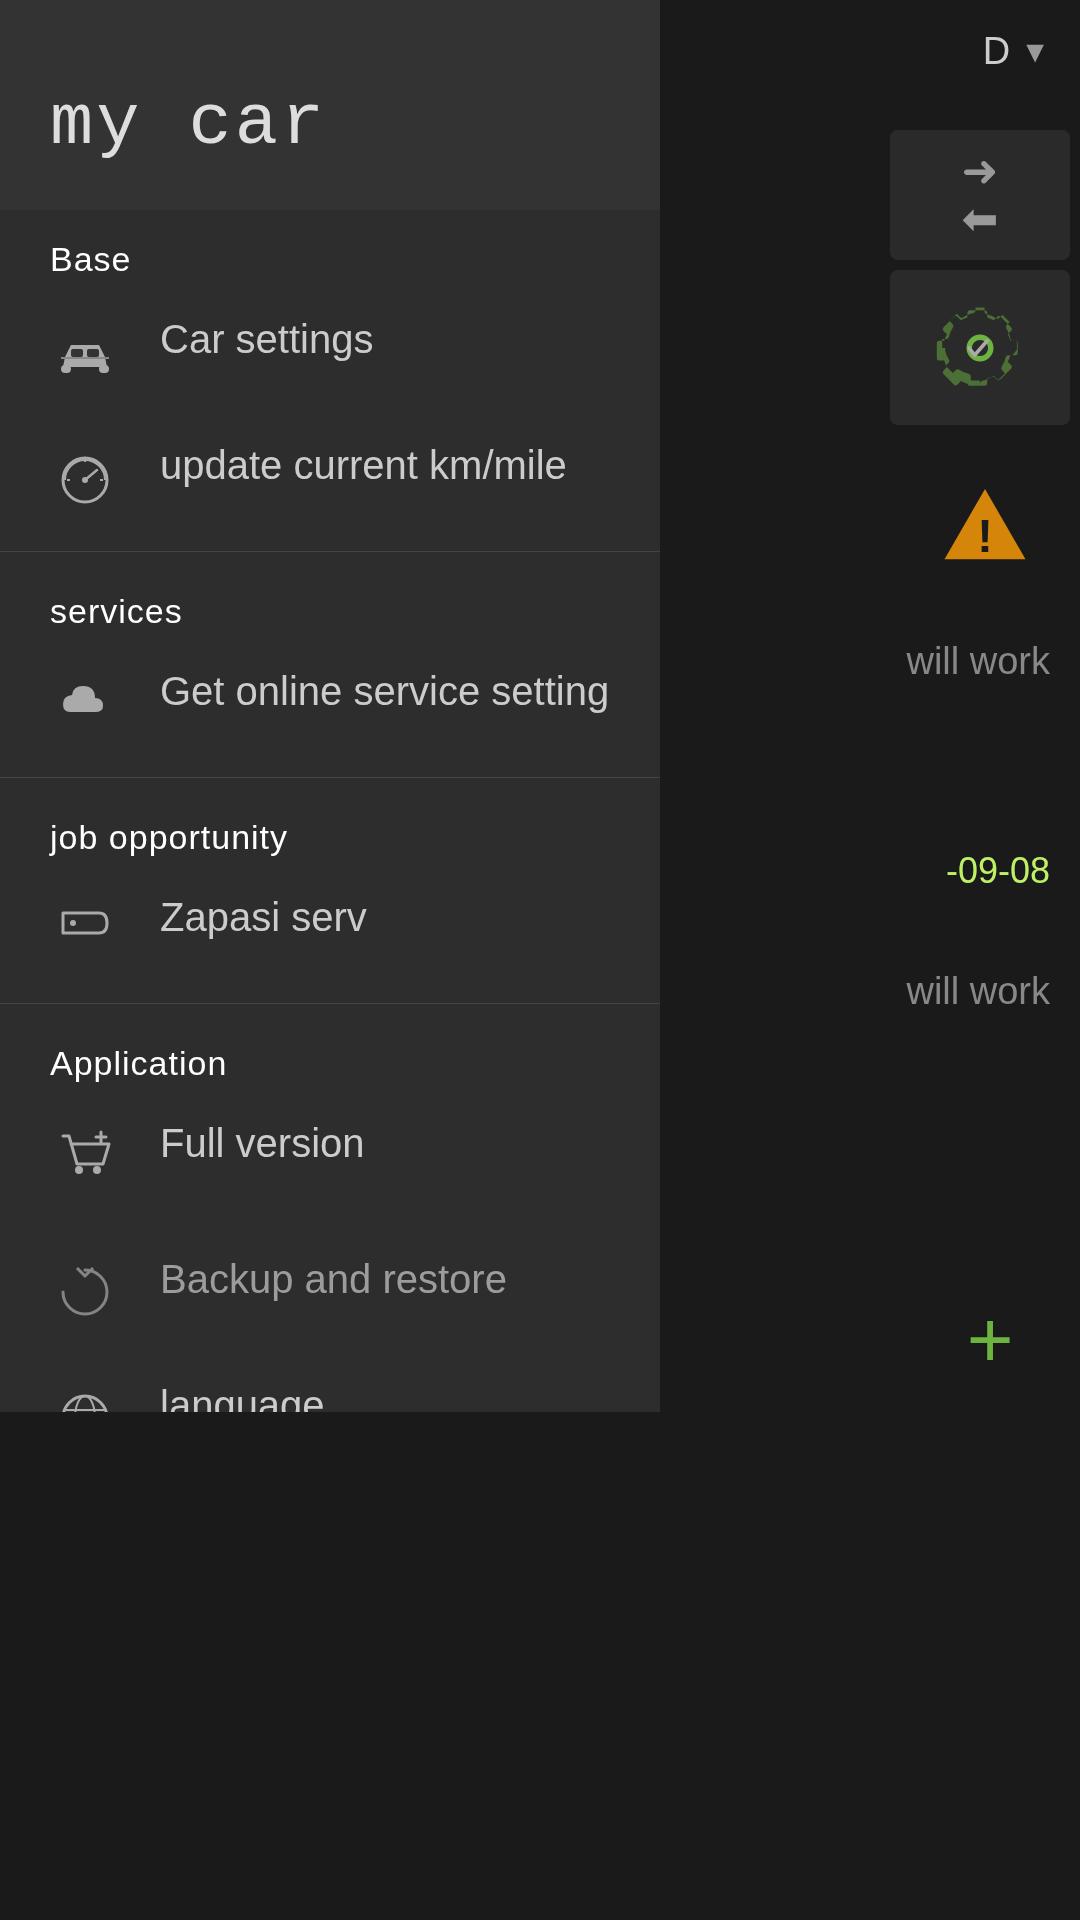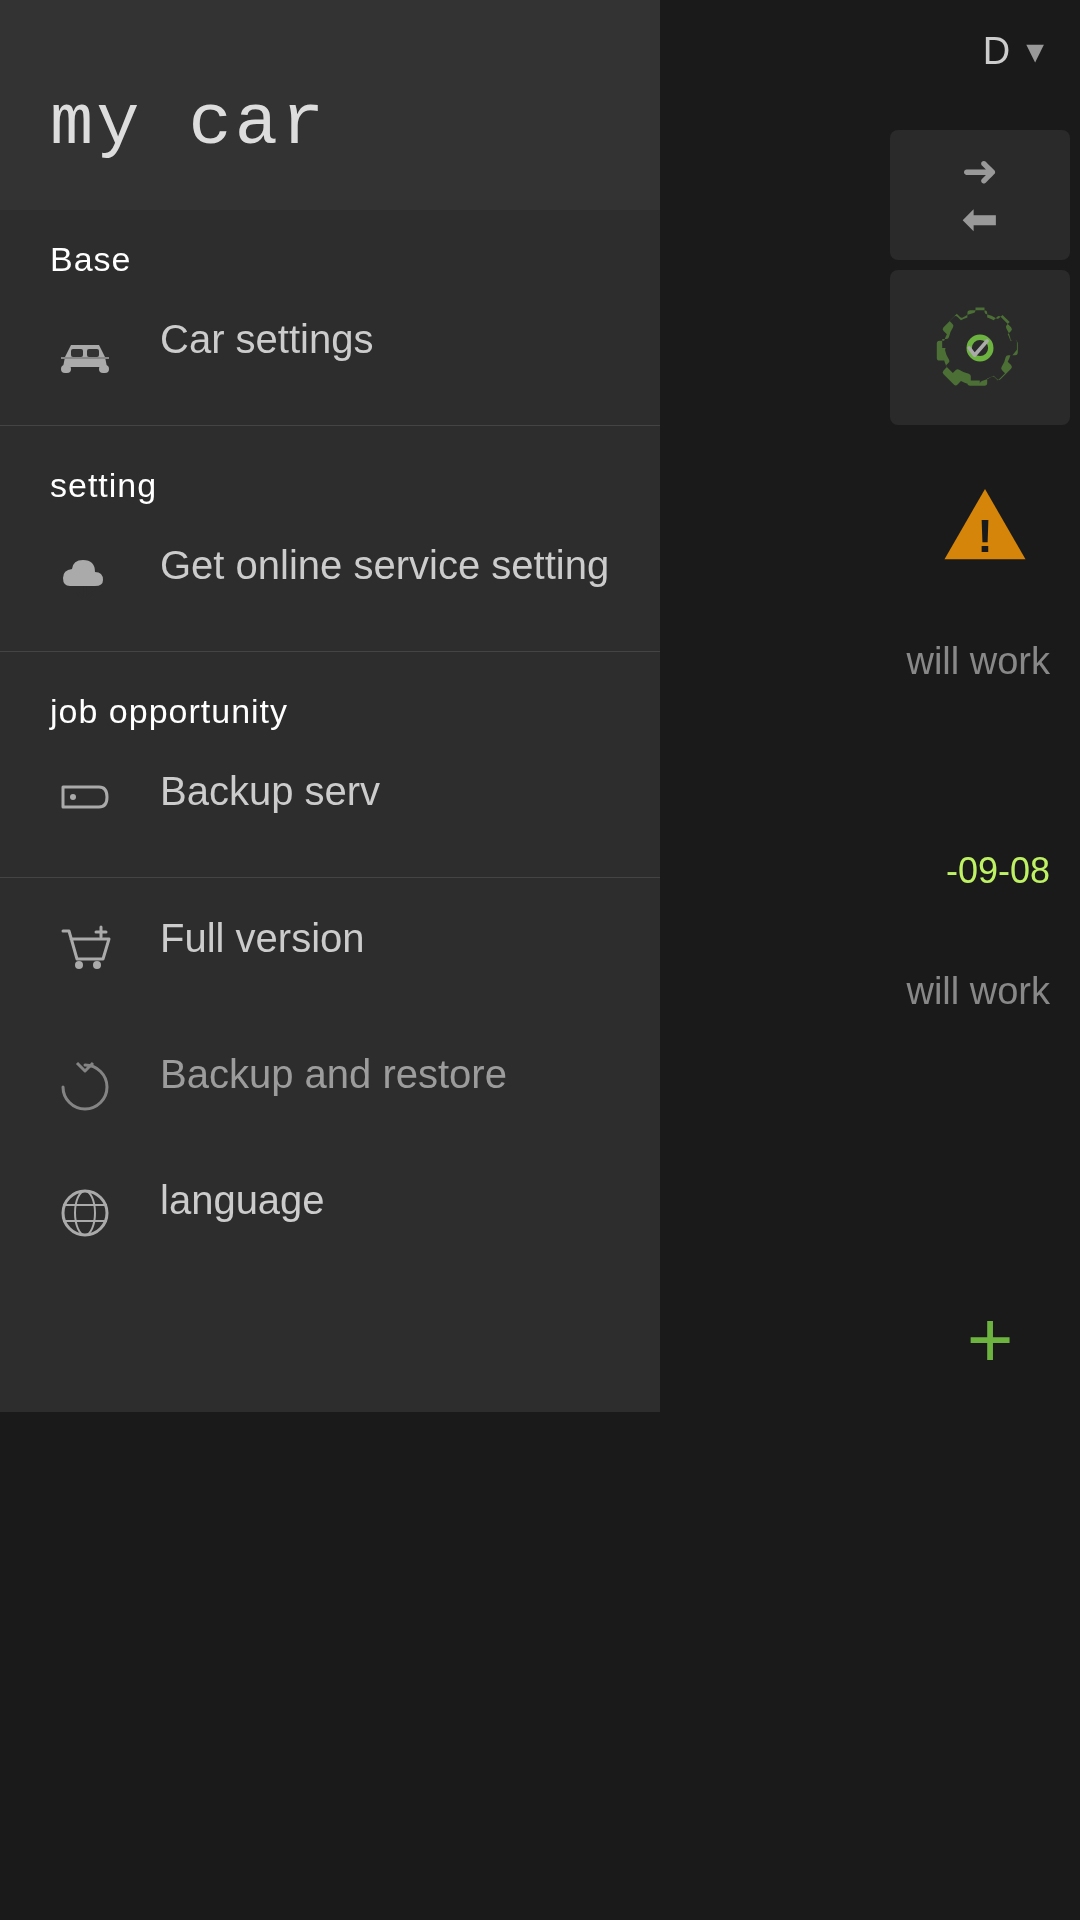--- a/index.html
+++ b/index.html
@@ -308,24 +308,38 @@
           <rect x="6" y="38" width="10" height="8" rx="4" fill="#aaa"></rect>
           <rect x="44" y="38" width="10" height="8" rx="4" fill="#aaa"></rect>
           <rect x="16" y="22" width="12" height="8" rx="2" fill="#333"></rect>
           <rect x="32" y="22" width="12" height="8" rx="2" fill="#333"></rect>
           <rect x="6" y="30" width="48" height="2" fill="#888"></rect>
         </svg>
       </div>
       <span class="menu-item-label">Car settings</span>
     </div>
 
+    <div class="menu-item">
+      <div class="menu-item-icon">
+        <svg width="60" height="60" viewBox="0 0 60 60" xmlns="http://www.w3.org/2000/svg">
+          <circle cx="30" cy="32" r="22" fill="none" stroke="#aaa" stroke-width="3"></circle>
+          <path d="M10 32 A20 20 0 0 1 50 32" fill="none" stroke="#aaa" stroke-width="2"></path>
+          <line x1="30" y1="32" x2="42" y2="22" stroke="#aaa" stroke-width="2.5" stroke-linecap="round"></line>
+          <circle cx="30" cy="32" r="3" fill="#aaa"></circle>
+          <line x1="15" y1="32" x2="12" y2="32" stroke="#aaa" stroke-width="2"></line>
+          <line x1="45" y1="32" x2="48" y2="32" stroke="#aaa" stroke-width="2"></line>
+          <line x1="30" y1="12" x2="30" y2="14" stroke="#aaa" stroke-width="2"></line>
+        </svg>
+      </div>
+      <span class="menu-item-label">update current km/mile</span>
+    </div>
 
     <div class="divider"></div>
 
-    <div class="section-label">setting</div>
+    <div class="section-label">services</div>
 
     <div class="menu-item">
       <div class="menu-item-icon">
         <svg width="60" height="60" viewBox="0 0 60 60" xmlns="http://www.w3.org/2000/svg">
           <path d="M15 38 Q8 38 8 30 Q8 22 17 21 Q18 12 28 12 Q40 12 40 24 Q48 24 48 32 Q48 38 40 38 Z" fill="#aaa"></path>
           <line x1="30" y1="38" x2="30" y2="50" stroke="#2d2d2d" stroke-width="3"></line>
           <polyline points="22,44 30,52 38,44" fill="none" stroke="#2d2d2d" stroke-width="3" stroke-linejoin="round"></polyline>
         </svg>
       </div>
       <span class="menu-item-label">Get online service setting</span>
@@ -335,25 +349,26 @@
 
     <div class="section-label">job opportunity</div>
 
     <div class="menu-item">
       <div class="menu-item-icon">
         <svg width="60" height="55" viewBox="0 0 60 55" xmlns="http://www.w3.org/2000/svg">
           <path d="M8 10 L44 10 Q52 10 52 20 Q52 30 44 30 L8 30 Z" fill="none" stroke="#aaa" stroke-width="3" stroke-linejoin="round"></path>
           <circle cx="18" cy="20" r="3" fill="#aaa"></circle>
         </svg>
       </div>
-      <span class="menu-item-label">Backup serv</span>
+      <span class="menu-item-label">Zapasi serv</span>
     </div>
 
     <div class="divider"></div>
 
+    <div class="section-label">Application</div>
 
     <div class="menu-item">
       <div class="menu-item-icon">
         <svg width="60" height="60" viewBox="0 0 60 60" xmlns="http://www.w3.org/2000/svg">
 
           <path d="M8 10 L14 10 L22 38 L48 38 L54 18 L16 18" fill="none" stroke="#aaa" stroke-width="3" stroke-linecap="round" stroke-linejoin="round"></path>
           <circle cx="24" cy="44" r="4" fill="#aaa"></circle>
           <circle cx="42" cy="44" r="4" fill="#aaa"></circle>
 
           <line x1="46" y1="6" x2="46" y2="16" stroke="#aaa" stroke-width="3" stroke-linecap="round"></line>

